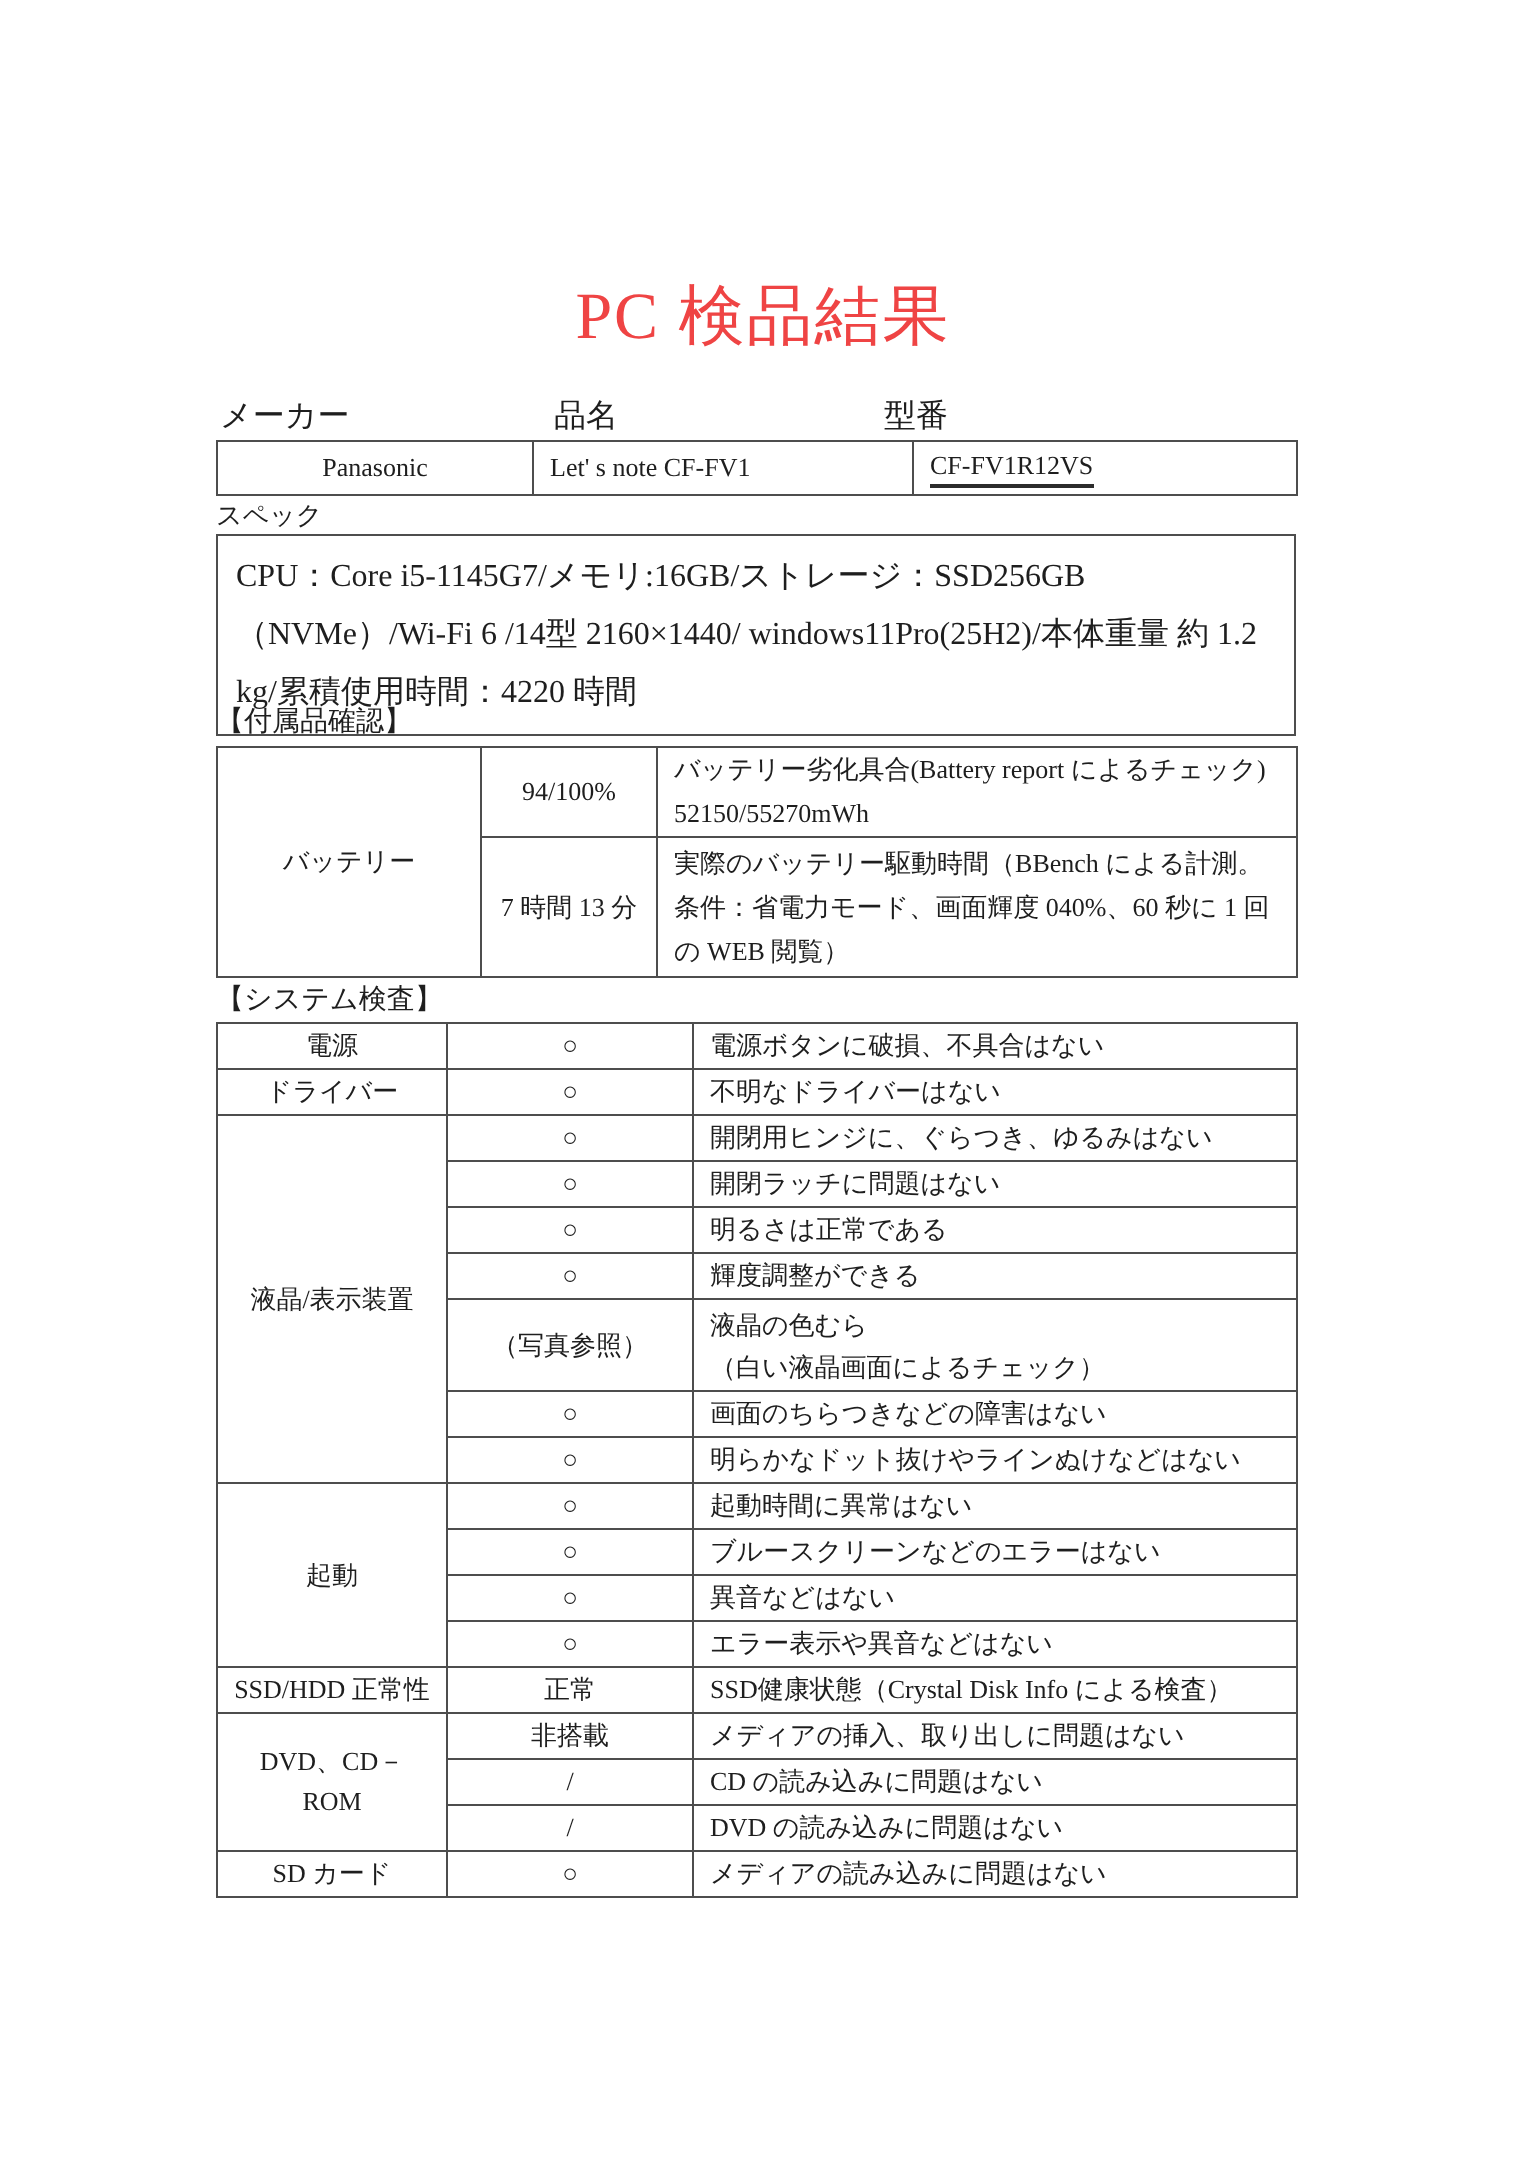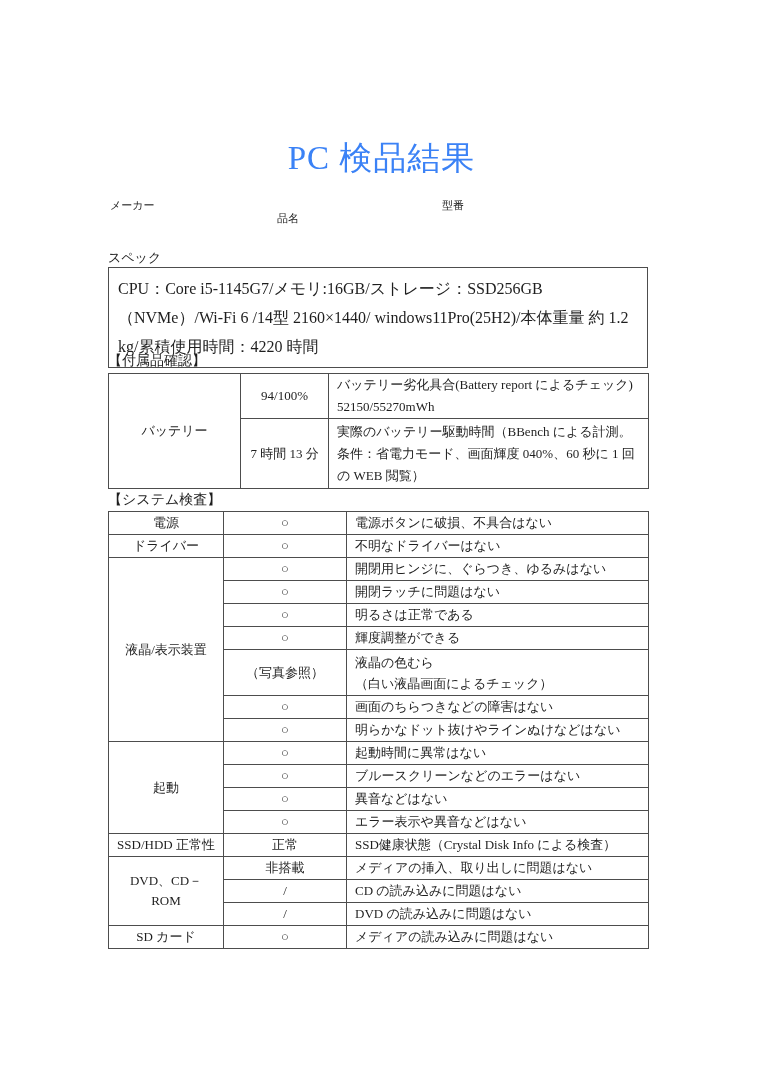--- a/index.html
+++ b/index.html
@@ -8,25 +8,25 @@
     width: 763px; height: 1080px;
     margin: 0 auto;
     background: #ffffff;
     font-family: "Liberation Serif", "DejaVu Serif", serif;
     color: #1e1e1e;
     overflow: hidden;
   }
   .title {
     position: absolute; top: 136px; left: 0; width: 763px;
     margin: 0; font-size: 33px; font-weight: normal;
-    text-align: center; letter-spacing: 1px; color: #3b82f6;
+    text-align: center; letter-spacing: 1px; color: #ef4444;
   }
-  .meta-labels { position: absolute; top: 198px; left: 108px; width: 540px; height: 18px; font-size: 11px; }
+  .meta-labels { position: absolute; top: 198px; left: 108px; width: 540px; height: 18px; font-size: 16px; }
   .meta-labels span { position: absolute; top: 0; white-space: nowrap; }
-  .ml1 { left: 2px; } .ml2 { left: 169px; margin-top: 13px; } .ml3 { left: 334px; }
+  .ml1 { left: 2px; } .ml2 { left: 169px; } .ml3 { left: 334px; }
 
   table.t { border-collapse: collapse; table-layout: fixed; }
   table.t td { border: 1px solid #4d4d4d; font-size: 13px; vertical-align: middle; padding: 0; overflow: hidden; }
   .c-center { text-align: center; }
   .c-left { text-align: left; padding-left: 8px !important; padding-right: 4px !important; }
 
   .product-table { position: absolute; top: 220px; left: 108px; width: 540px; }
   .product-table tr { height: 27px; }
 
   .section-label { position: absolute; left: 108px; font-size: 13px; }
@@ -58,20 +58,34 @@
 <div class="page">
 
   <h1 class="title">PC 検品結果</h1>
 
   <div class="meta-labels">
     <span class="ml1">メーカー</span>
     <span class="ml2">品名</span>
     <span class="ml3">型番</span>
   </div>
 
+  <table class="t product-table">
+    <colgroup>
+        <col style="width:158px">
+        <col style="width:190px">
+        <col style="width:192px">
+      </colgroup>
+    <tbody>
+        <tr>
+      <td class="c-center">Panasonic</td>
+      <td class="c-left">Let' s note CF-FV1</td>
+      <td class="c-left"><span class="underlined">CF-FV1R12VS</span></td>
+    </tr>
+  </tbody>
+    </table>
 
   <div class="section-label spec-label">スペック</div>
   <div class="spec-box">CPU：Core i5-1145G7/メモリ:16GB/ストレージ：SSD256GB（NVMe）/Wi-Fi 6 /14型 2160×1440/ windows11Pro(25H2)/本体重量 約 1.2 kg/累積使用時間：4220 時間</div>
 
   <div class="section-label acc-heading">【付属品確認】</div>
 
   <table class="t battery-table">
     <colgroup>
         <col style="width:132px">
         <col style="width:88px">

